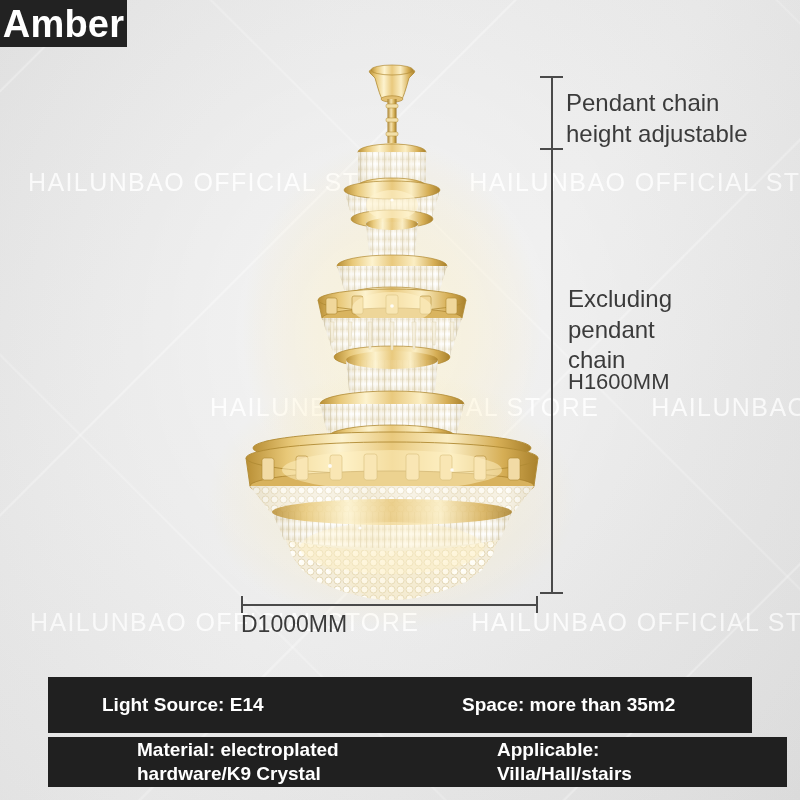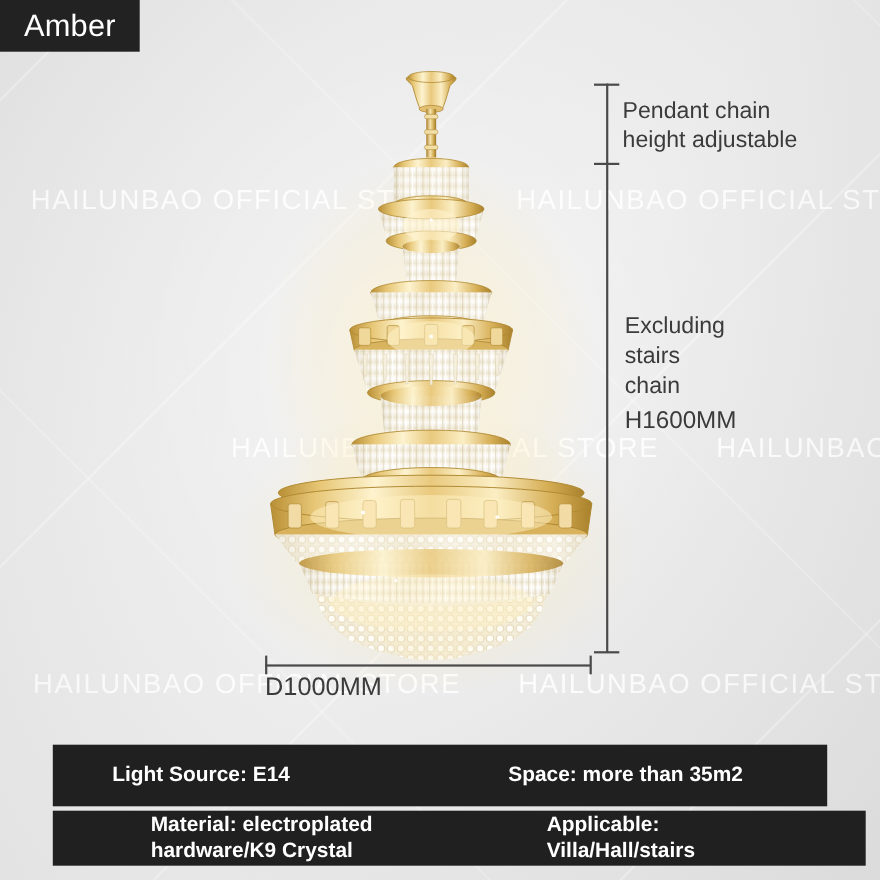--- a/index.html
+++ b/index.html
@@ -77,22 +77,22 @@
     left: 0; top: 0;
     width: 127px; height: 47px;
     background: #222222;
     display: flex;
     align-items: center;
     justify-content: center;
     z-index: 8;
   }
   .badge-text {
     color: #ffffff;
-    font-size: 28px;
-    font-weight: 400;
+    font-size: 38px;
+    font-weight: 700;
     letter-spacing: 0.2px;
     line-height: 1;
   }
 
   
   .chand {
     position: absolute;
     left: 0; top: 0;
     width: 800px; height: 800px;
     z-index: 4;
@@ -127,21 +127,21 @@
   .tick-v {
     position: absolute;
     width: 1.6px;
     background: #4a4a4a;
     z-index: 6;
   }
 
   .anno {
     position: absolute;
     color: #3b3b3b;
-    font-size: 21px;
+    font-size: 24px;
     line-height: 1.28;
     z-index: 7;
     white-space: pre-line;
     font-family: "Liberation Sans", sans-serif;
   }
   #anno-chain { left: 566px; top: 88px; }
   #anno-excl  { left: 568px; top: 284px; }
   #anno-h     { left: 568px; top: 368px; font-size: 22px; }
   #anno-d {
     position: absolute;
@@ -389,21 +389,21 @@
   <div class="tick-h" style="left:540px; top:148px; width:23px;"></div>
   <div class="tick-h" style="left:540px; top:592px; width:23px;"></div>
 
   <div class="dim-h-line"></div>
   <div class="tick-v" style="left:241px; top:596px; height:17px;"></div>
   <div class="tick-v" style="left:536px; top:596px; height:17px;"></div>
 
   <div class="anno" id="anno-chain">Pendant chain
 height adjustable</div>
   <div class="anno" id="anno-excl">Excluding
-stairs
+pendant
 chain</div>
   <div class="anno" id="anno-h">H1600MM</div>
   <div id="anno-d">D1000MM</div>
 
   <div class="infobar" id="bar1">
     <span class="bar-cell cell-left">Light Source: E14</span>
     <span class="bar-cell cell-right">Space: more than 35m2</span>
   </div>
   <div class="infobar" id="bar2">
     <span class="bar-cell cell-left">Material: electroplated

